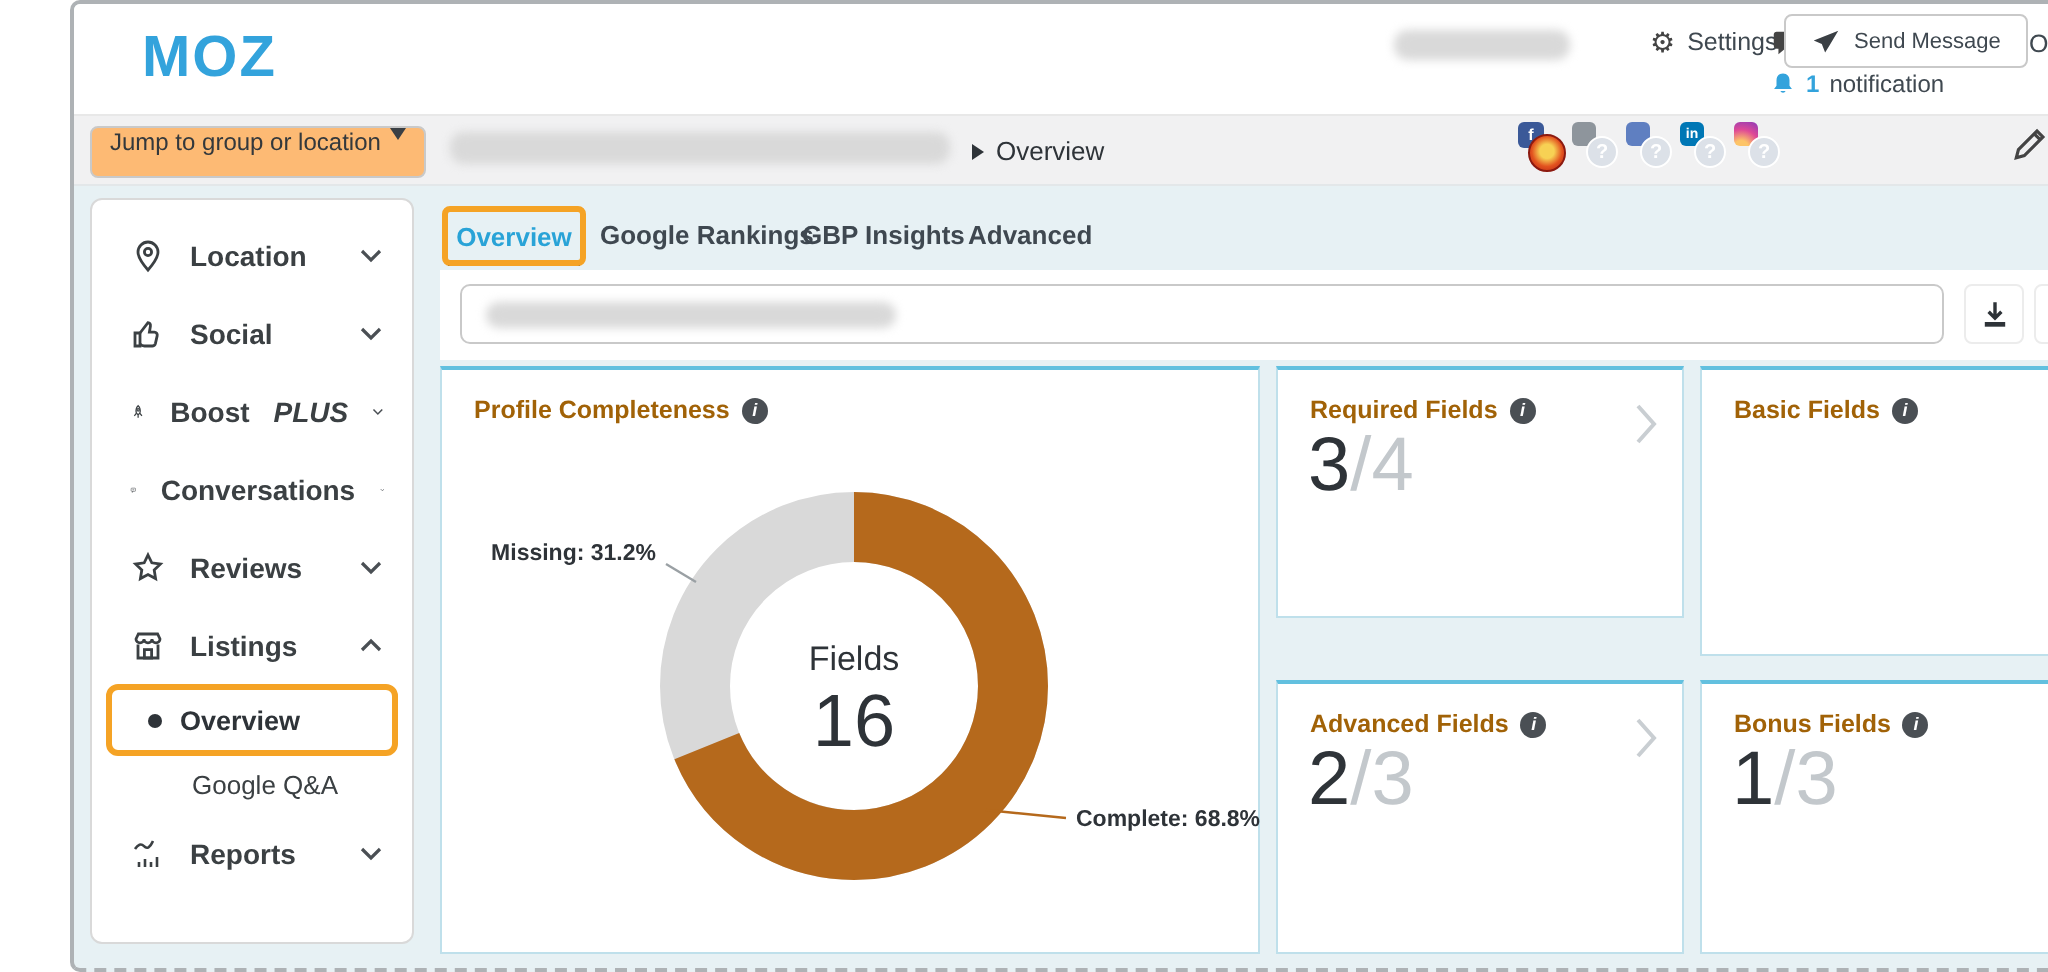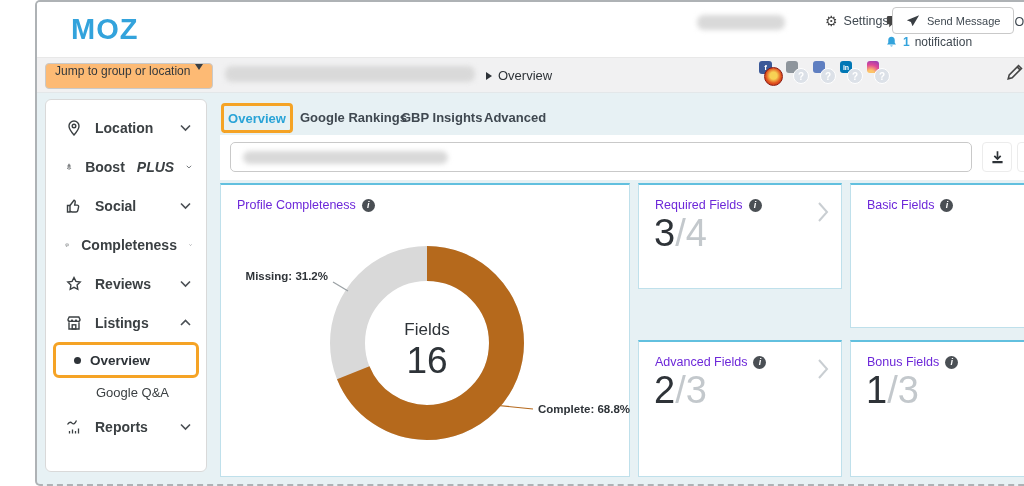--- a/index.html
+++ b/index.html
@@ -78,21 +78,21 @@
   .filter-input { position:absolute; left:10px; top:7px; width:742px; height:30px; background:#fff;
               border:1px solid #c9c9c9; border-radius:5px; cursor:text; }
   .input-redacted { position:absolute; left:12px; top:8px; width:205px; height:13px; }
   .panel-btn { position:absolute; top:7px; width:30px; height:30px; border:1px solid #ececec;
               border-radius:4px; display:flex; align-items:center; justify-content:center;
               background:#fff; cursor:pointer; }
 
   
   .card { position:absolute; background:#fff; border:1px solid #bfe0eb; border-top:2px solid #62c0df; }
   .card-title-row { display:flex; align-items:center; gap:6px; padding:13px 16px 0 16px; }
-  .card-title { font-size:12.5px; font-weight:400; color:#6d28d9; }
+  .card-title { font-size:12.5px; font-weight:700; color:#a16207; }
   .info-dot { width:13px; height:13px; border-radius:50%; background:#4a4f54; color:#fff;
               font-size:9px; font-weight:700; font-style:italic; display:flex; align-items:center;
               justify-content:center; cursor:pointer; }
   .card-value { padding-left:15px; margin-top:0px; font-size:38px; line-height:1.15; }
   .card-value .num { color:#2e3338; }
   .card-value .den { color:#c3c8cc; font-weight:300; }
   .card-chev { position:absolute; right:12px; top:16px; }
   .donut-svg { position:absolute; left:0; top:0; width:410px; height:294px; }
 </style>
 </head>
@@ -196,47 +196,47 @@
         <path d="M9 16c3.5-4 5-6.5 5-9a5 5 0 1 0-10 0c0 2.5 1.5 5 5 9z"></path>
           <circle cx="9" cy="7" r="1.8"></circle>
       </svg>
       <span>Location</span>
       <svg class="chev" width="13" height="8" viewBox="0 0 12 8" fill="none" stroke="#4a4f54" stroke-width="1.6">
           <polyline points="1.5,1.5 6,6 10.5,1.5"></polyline>
         </svg>
     </div>
     <div class="side-item">
       <svg width="18" height="18" viewBox="0 0 18 18" fill="none" stroke="#3b4043" stroke-width="1.4">
+        <path d="M2.5 8.5H5v6.5H2.5z"></path>
+          <path d="M5 14c.6.6 1.2 1 2.2 1h3.9c.8 0 1.4-.5 1.6-1.2l.9-4c.2-.9-.5-1.7-1.4-1.7H9.7l.5-3C10.4 4 9.8 3.3 9 3.3L5 8.5"></path>
+      </svg>
+      <span>Social</span>
+      <svg class="chev" width="13" height="8" viewBox="0 0 12 8" fill="none" stroke="#4a4f54" stroke-width="1.6">
+          <polyline points="1.5,1.5 6,6 10.5,1.5"></polyline>
+        </svg>
+    </div>
+    <div class="side-item">
+      <svg width="18" height="18" viewBox="0 0 18 18" fill="none" stroke="#3b4043" stroke-width="1.4">
         <path d="M9 2c2 1.8 2.8 4.5 2 8l-2 2.2L7 10c-.8-3.5 0-6.2 2-8z"></path>
           <circle cx="9" cy="6.6" r="1.3"></circle>
           <path d="M7 10.5l-2.2 2.8M11 10.5l2.2 2.8M9 12.5v3"></path>
       </svg>
       <span>Boost</span>
       <i>PLUS</i>
       <svg class="chev" width="13" height="8" viewBox="0 0 12 8" fill="none" stroke="#4a4f54" stroke-width="1.6">
           <polyline points="1.5,1.5 6,6 10.5,1.5"></polyline>
         </svg>
     </div>
     <div class="side-item">
       <svg width="18" height="18" viewBox="0 0 18 18" fill="none" stroke="#3b4043" stroke-width="1.4">
-        <path d="M2.5 8.5H5v6.5H2.5z"></path>
-          <path d="M5 14c.6.6 1.2 1 2.2 1h3.9c.8 0 1.4-.5 1.6-1.2l.9-4c.2-.9-.5-1.7-1.4-1.7H9.7l.5-3C10.4 4 9.8 3.3 9 3.3L5 8.5"></path>
-      </svg>
-      <span>Social</span>
-      <svg class="chev" width="13" height="8" viewBox="0 0 12 8" fill="none" stroke="#4a4f54" stroke-width="1.6">
-          <polyline points="1.5,1.5 6,6 10.5,1.5"></polyline>
-        </svg>
-    </div>
-    <div class="side-item">
-      <svg width="18" height="18" viewBox="0 0 18 18" fill="none" stroke="#3b4043" stroke-width="1.4">
         <rect x="3" y="4" width="12" height="8.5" rx="2"></rect>
           <path d="M6.8 12.5l-1 3 3.2-3"></path>
           <path d="M6.5 8.2h5"></path>
       </svg>
-      <span>Completeness</span>
+      <span>Conversations</span>
       <svg class="chev" width="13" height="8" viewBox="0 0 12 8" fill="none" stroke="#4a4f54" stroke-width="1.6">
           <polyline points="1.5,1.5 6,6 10.5,1.5"></polyline>
         </svg>
     </div>
     <div class="side-item">
       <svg width="18" height="18" viewBox="0 0 18 18" fill="none" stroke="#3b4043" stroke-width="1.4">
         <path d="M9 2.5l1.9 3.9 4.3.6-3.1 3 .7 4.3L9 12.3l-3.8 2 .7-4.3-3.1-3 4.3-.6z"></path>
       </svg>
       <span>Reviews</span>
       <svg class="chev" width="13" height="8" viewBox="0 0 12 8" fill="none" stroke="#4a4f54" stroke-width="1.6">
@@ -315,21 +315,21 @@
       <circle cx="206" cy="158" r="79.5" fill="none" stroke-width="35" transform="rotate(-90 206 158)" stroke="#b5691c" stroke-dasharray="343.6651035614946 499.5132319207771"></circle>
       <text x="206" y="150" text-anchor="middle" font-size="17" fill="#2e3338">Fields</text>
       <text x="206" y="188" text-anchor="middle" font-size="37" fill="#2e3338">16</text>
       <line x1="112" y1="97" x2="127" y2="106" stroke="#9aa0a4" stroke-width="1.2"></line>
       <text x="107" y="95" text-anchor="end" font-size="11.5" font-weight="bold" fill="#2e3338">Missing: 31.2%</text>
       <line x1="272" y1="220" x2="312" y2="224" stroke="#b5691c" stroke-width="1.2"></line>
       <text x="317" y="228" text-anchor="start" font-size="11.5" font-weight="bold" fill="#2e3338">Complete: 68.8%</text>
     </svg>
   </div>
 
-  <div class="card" style="left:601px; top:181px; width:204px; height:106px">
+  <div class="card" style="left:601px; top:181px; width:204px; height:126px">
     <div class="card-title-row">
       <span class="card-title">Required Fields</span>
       <span class="info-dot">i</span>
     </div>
     <div class="card-value">
       <span class="num">3</span><span class="den">/4</span>
     </div>
     <svg class="card-chev" width="12" height="22" viewBox="0 0 12 22" fill="none" stroke="#c9ced2" stroke-width="2">
         <polyline points="2,2 10,11 2,20"></polyline>
       </svg>

